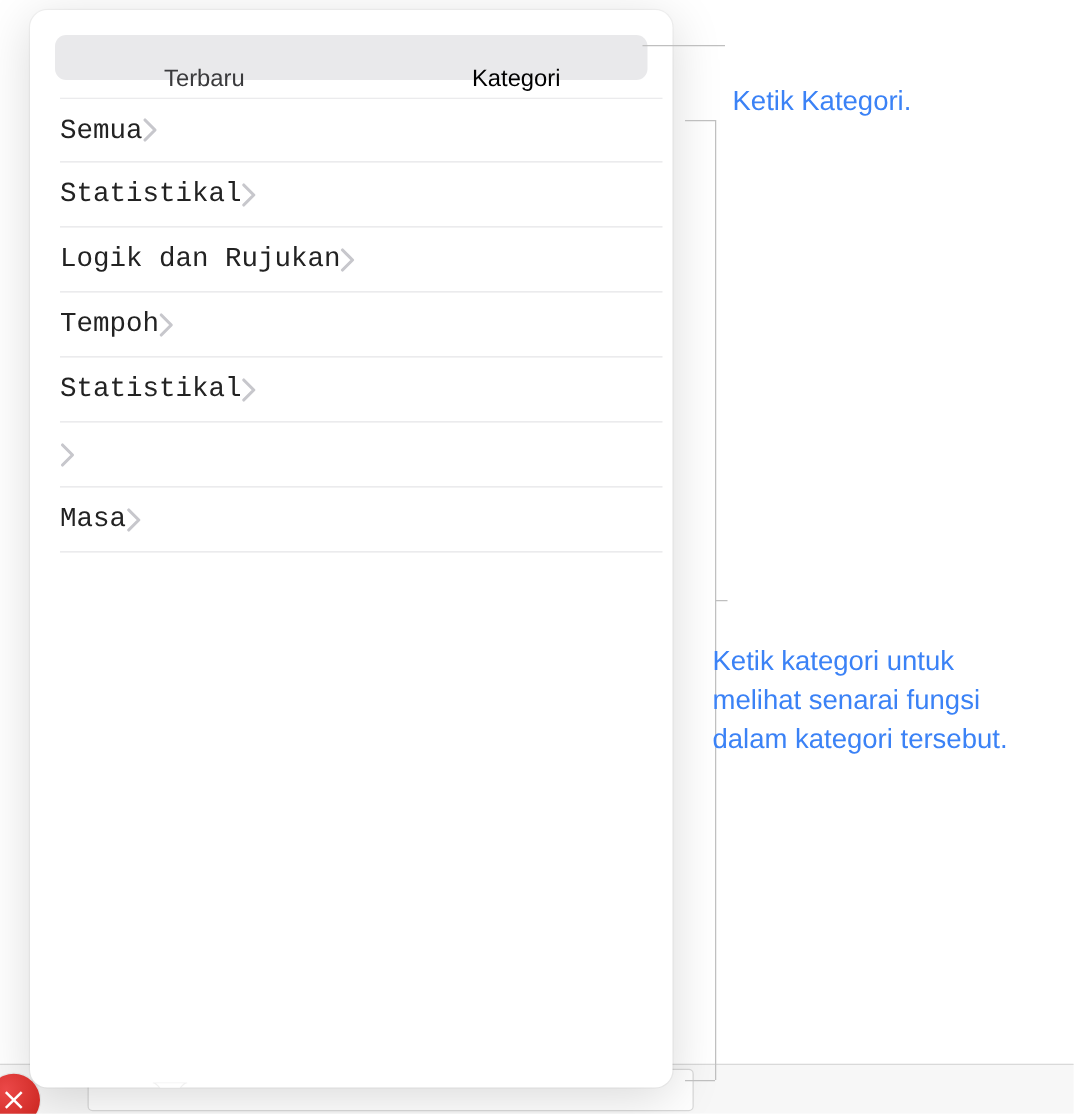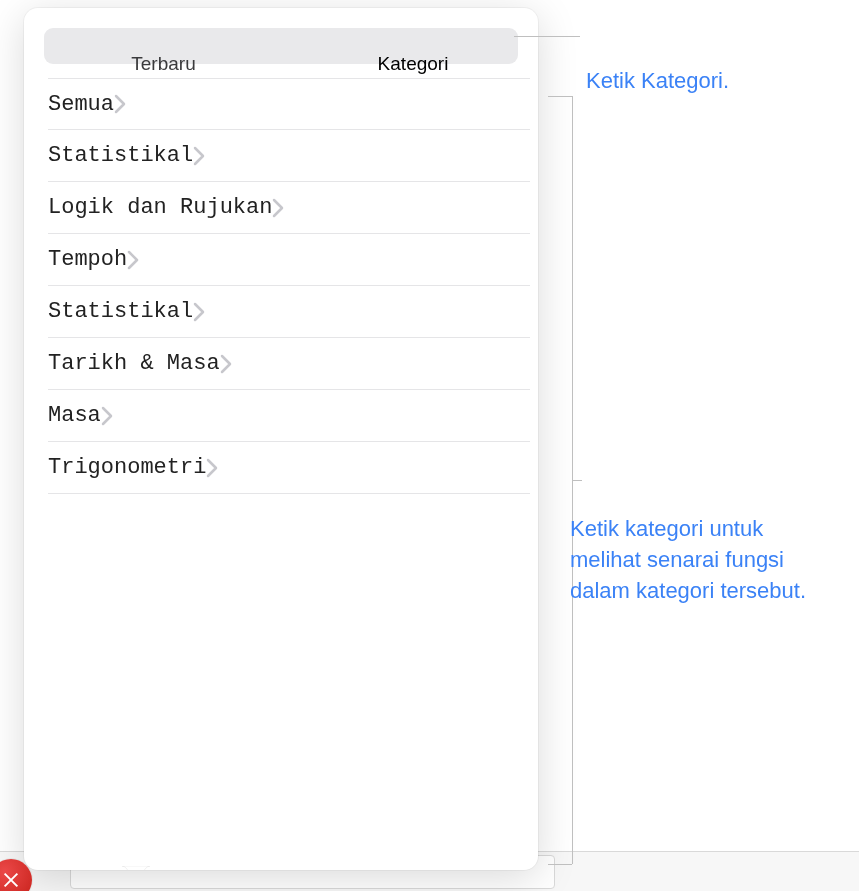--- a/index.html
+++ b/index.html
@@ -215,37 +215,28 @@
     </div>
     <div class="row">
       <span class="row-label">Statistikal</span>
       <span class="chevron">
         <svg width="12" height="20" viewBox="0 0 12 20">
             <path d="M2 2l8 8-8 8" fill="none" stroke="#c7c7cc" stroke-width="2.5" stroke-linecap="round" stroke-linejoin="round"></path>
           </svg>
       </span>
     </div>
     <div class="row">
-      <span class="row-label">Tarikh &amp; Masa</span>
       <span class="chevron">
         <svg width="12" height="20" viewBox="0 0 12 20">
             <path d="M2 2l8 8-8 8" fill="none" stroke="#c7c7cc" stroke-width="2.5" stroke-linecap="round" stroke-linejoin="round"></path>
           </svg>
       </span>
     </div>
     <div class="row">
       <span class="row-label">Masa</span>
-      <span class="chevron">
-        <svg width="12" height="20" viewBox="0 0 12 20">
-            <path d="M2 2l8 8-8 8" fill="none" stroke="#c7c7cc" stroke-width="2.5" stroke-linecap="round" stroke-linejoin="round"></path>
-          </svg>
-      </span>
-    </div>
-    <div class="row">
-      <span class="row-label">Trigonometri</span>
       <span class="chevron">
         <svg width="12" height="20" viewBox="0 0 12 20">
             <path d="M2 2l8 8-8 8" fill="none" stroke="#c7c7cc" stroke-width="2.5" stroke-linecap="round" stroke-linejoin="round"></path>
           </svg>
       </span>
     </div>
   </div>
 
   <div class="tail">
     <svg width="28" height="14" viewBox="0 0 28 14">

